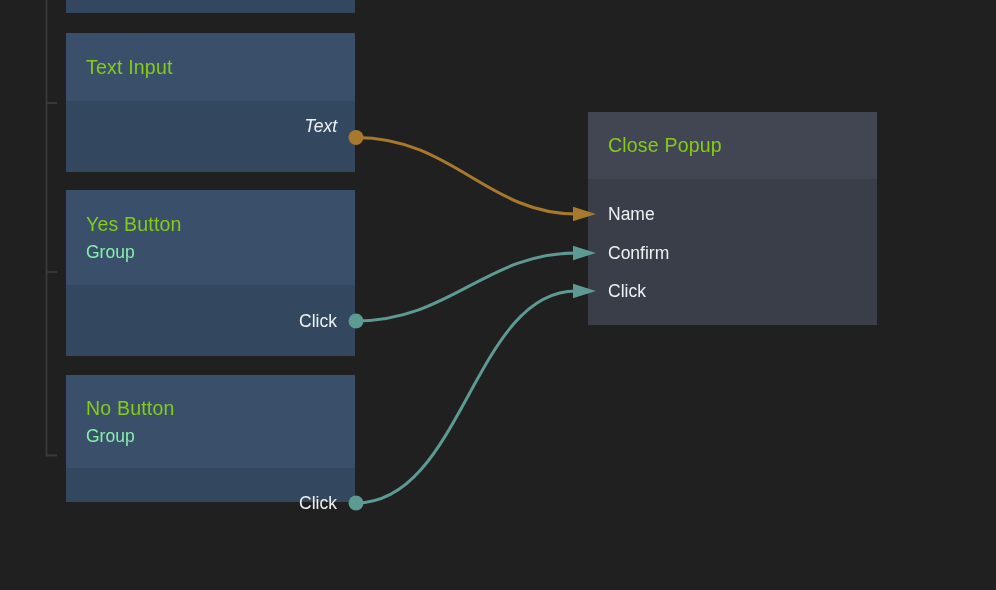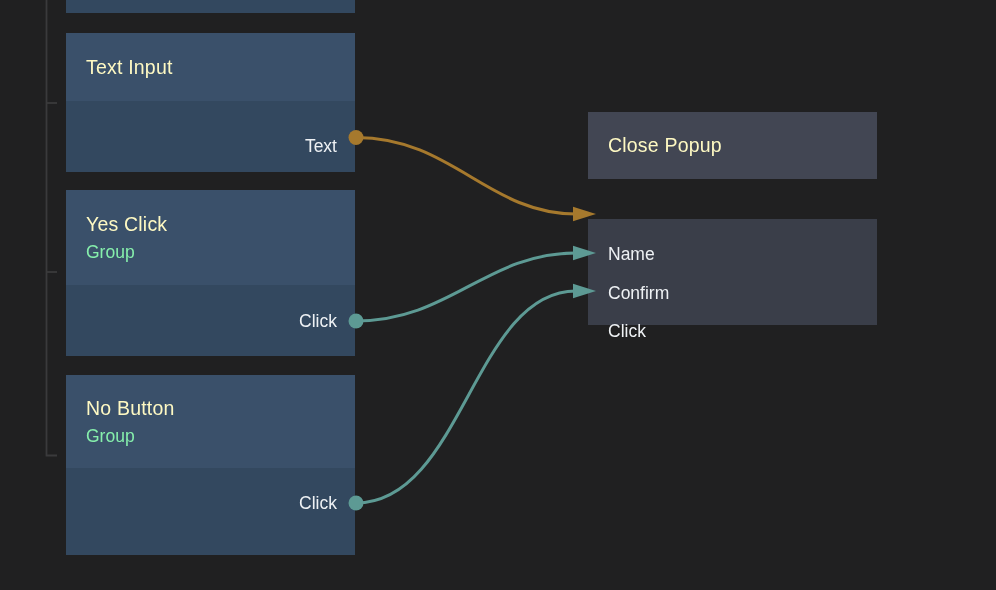--- a/index.html
+++ b/index.html
@@ -33,21 +33,21 @@
   }
   .node-body {
     position: relative;
     flex: 1;
   }
   .node {
     display: flex;
     flex-direction: column;
   }
   .node-title {
-    color: #fef9c3;
+    color: #84cc16;
     font-size: 19.5px;
     line-height: 29px;
     letter-spacing: 0.2px;
     white-space: nowrap;
   }
   .node-subtitle {
     color: #86efac;
     font-size: 17.5px;
     line-height: 27px;
     white-space: nowrap;
@@ -90,51 +90,51 @@
 
 <div class="canvas">
 
   <div class="partial-node" style="left:66px; top:-60px; height:73px;"></div>
 
   <div class="node blue" style="left:66px; top:33px; height:139px;">
     <div class="node-header" style="height:68px;">
       <div class="node-title">Text Input</div>
     </div>
     <div class="node-body">
-      <div class="port-row output" style="top:32px;">
+      <div class="port-row output" style="top:12px;font-style:italic;">
         <span class="port-label">Text</span>
       </div>
     </div>
   </div>
 
   <div class="node blue" style="left:66px; top:190px; height:166px;">
     <div class="node-header" style="height:95px;">
-      <div class="node-title">Yes Click</div>
+      <div class="node-title">Yes Button</div>
       <div class="node-subtitle">Group</div>
     </div>
     <div class="node-body">
       <div class="port-row output" style="top:23px;">
         <span class="port-label">Click</span>
       </div>
     </div>
   </div>
 
-  <div class="node blue" style="left:66px; top:375px; height:180px;">
+  <div class="node blue" style="left:66px; top:375px; height:127px;">
     <div class="node-header" style="height:93px;">
       <div class="node-title">No Button</div>
       <div class="node-subtitle">Group</div>
     </div>
     <div class="node-body">
       <div class="port-row output" style="top:22px;">
         <span class="port-label">Click</span>
       </div>
     </div>
   </div>
 
-  <div class="node gray" style="left:588px; top:112px; height:213px;gap:40px;">
+  <div class="node gray" style="left:588px; top:112px; height:213px;">
     <div class="node-header" style="height:67px;">
       <div class="node-title">Close Popup</div>
     </div>
     <div class="node-body">
       <div class="port-row input" style="top:61px;">
         <span class="port-label">Confirm</span>
       </div>
       <div class="port-row input" style="top:22px;">
         <span class="port-label">Name</span>
       </div>

